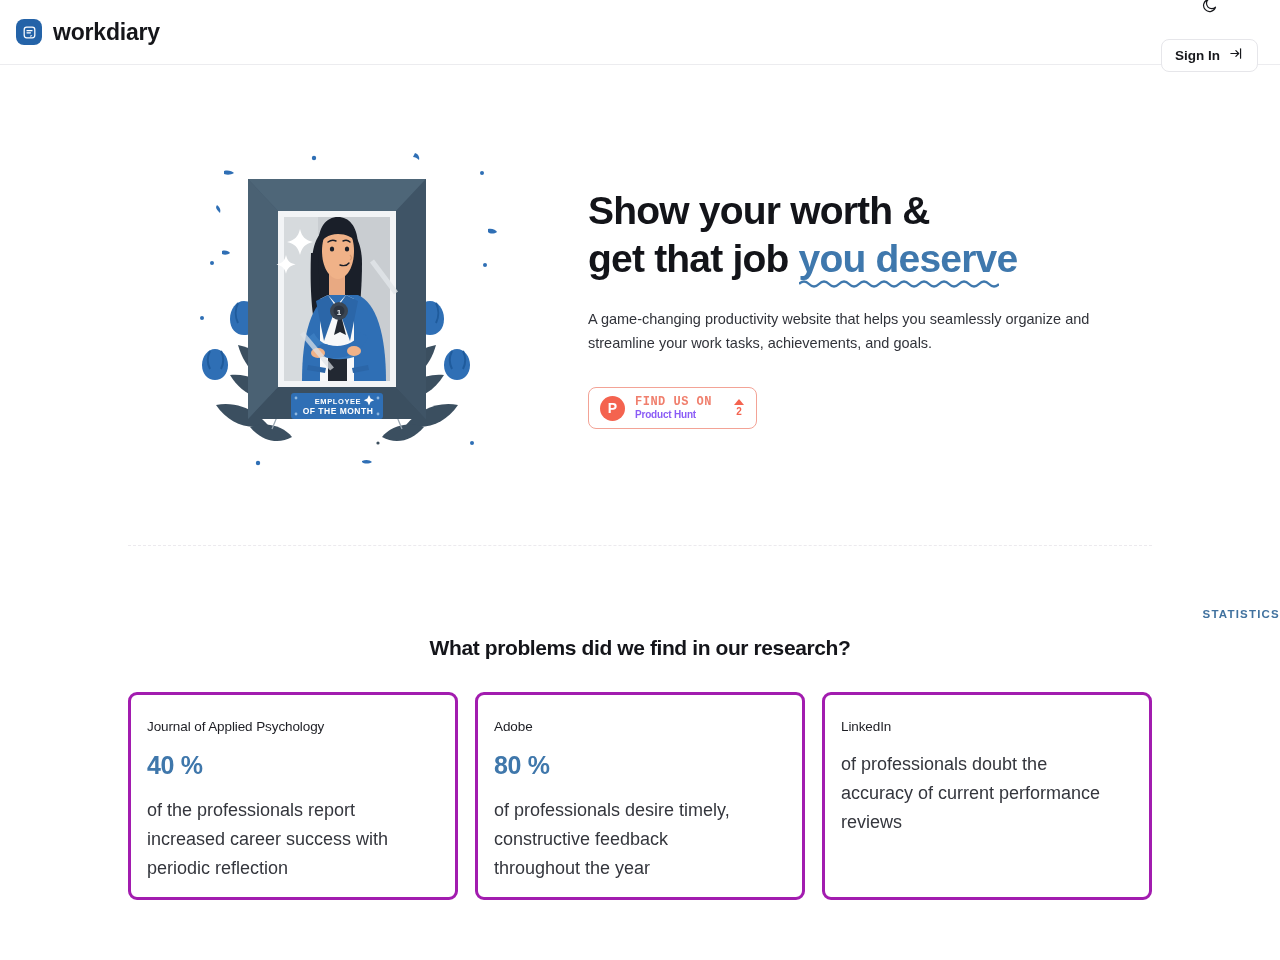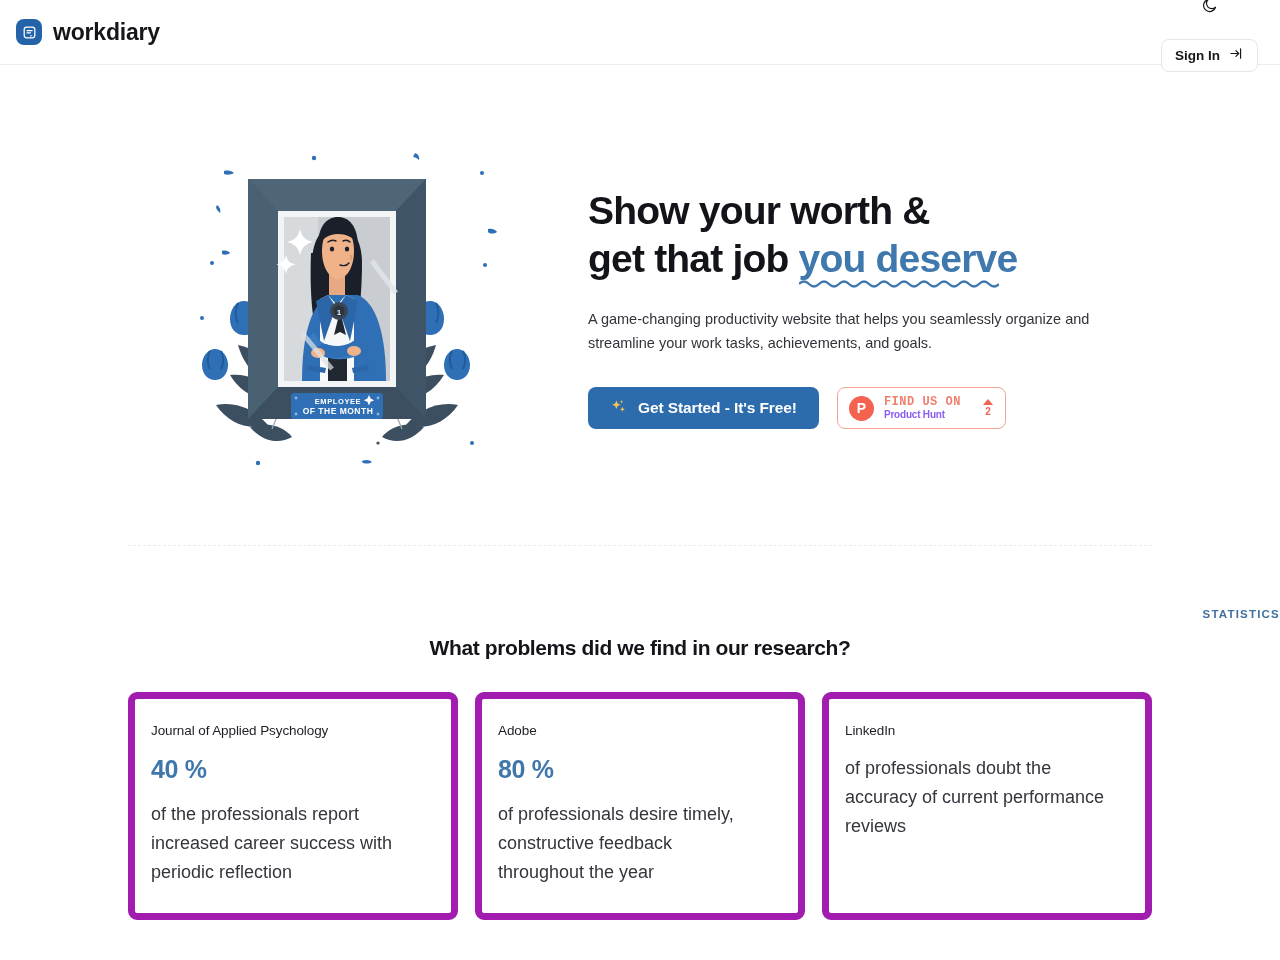--- a/index.html
+++ b/index.html
@@ -220,24 +220,24 @@
     color: #14151a;
   }
   .cards {
     margin: 32px auto 0;
     width: 1024px;
     display: grid;
     grid-template-columns: repeat(3, 1fr);
     gap: 17px;
   }
   .card {
-    border: 7px solid #a21caf;
+    border: 3px solid #a21caf;
     border-radius: 9px;
     background: #ffffff;
-    padding: 24px 16px 26px 16px;
+    padding: 24px 16px 14px 16px;
     min-height: 148px;
   }
   .card-source {
     font-size: 13.5px;
     font-weight: 400;
     color: #1d1e24;
     letter-spacing: -0.1px;
   }
   .card-value {
     margin-top: 17px;
@@ -420,30 +420,20 @@
     <h1 class="hero-title">
       <span>Show your worth &amp;</span><br>
       <span>get that job </span><span class="hl"><span>you deserve</span><svg class="squiggle" viewBox="0 0 200 10" preserveAspectRatio="none">
             <path d="M0 6 Q5 1 10 6 T20 6 T30 6 T40 6 T50 6 T60 6 T70 6 T80 6 T90 6 T100 6 T110 6 T120 6 T130 6 T140 6 T150 6 T160 6 T170 6 T180 6 T190 6 T200 6" stroke="#3f78ad" stroke-width="2.4" fill="none"></path>
           </svg></span>
     </h1>
 
     <p class="hero-sub">A game-changing productivity website that helps you seamlessly organize and streamline your work tasks, achievements, and goals.</p>
 
     <div class="hero-actions">
-      <button class="cta-primary">
-        <span>
-          <svg width="17" height="17" viewBox="0 0 24 24">
-            <path d="M9 3.5 l1.8 4.2 l4.2 1.8 l-4.2 1.8 l-1.8 4.2 l-1.8-4.2 l-4.2-1.8 l4.2-1.8z" fill="#f5c451"></path>
-            <path d="M17.5 12.5 l1 2.4 l2.4 1 l-2.4 1 l-1 2.4 l-1-2.4 l-2.4-1 l2.4-1z" fill="#f5c451"></path>
-            <path d="M16.5 3 l0.7 1.7 l1.7 0.7 l-1.7 0.7 l-0.7 1.7 l-0.7-1.7 l-1.7-0.7 l1.7-0.7z" fill="#f5c451"></path>
-          </svg>
-        </span>
-        <span>Get Started - It's Free!</span>
-      </button>
 
       <a class="ph-badge">
         <span class="ph-logo">P</span>
         <span class="ph-text">
           <span class="ph-kicker">FIND US ON</span>
           <span class="ph-name">Product Hunt</span>
         </span>
         <span class="ph-votes">
           <span class="ph-caret"></span>
           <span class="ph-count">2</span>

